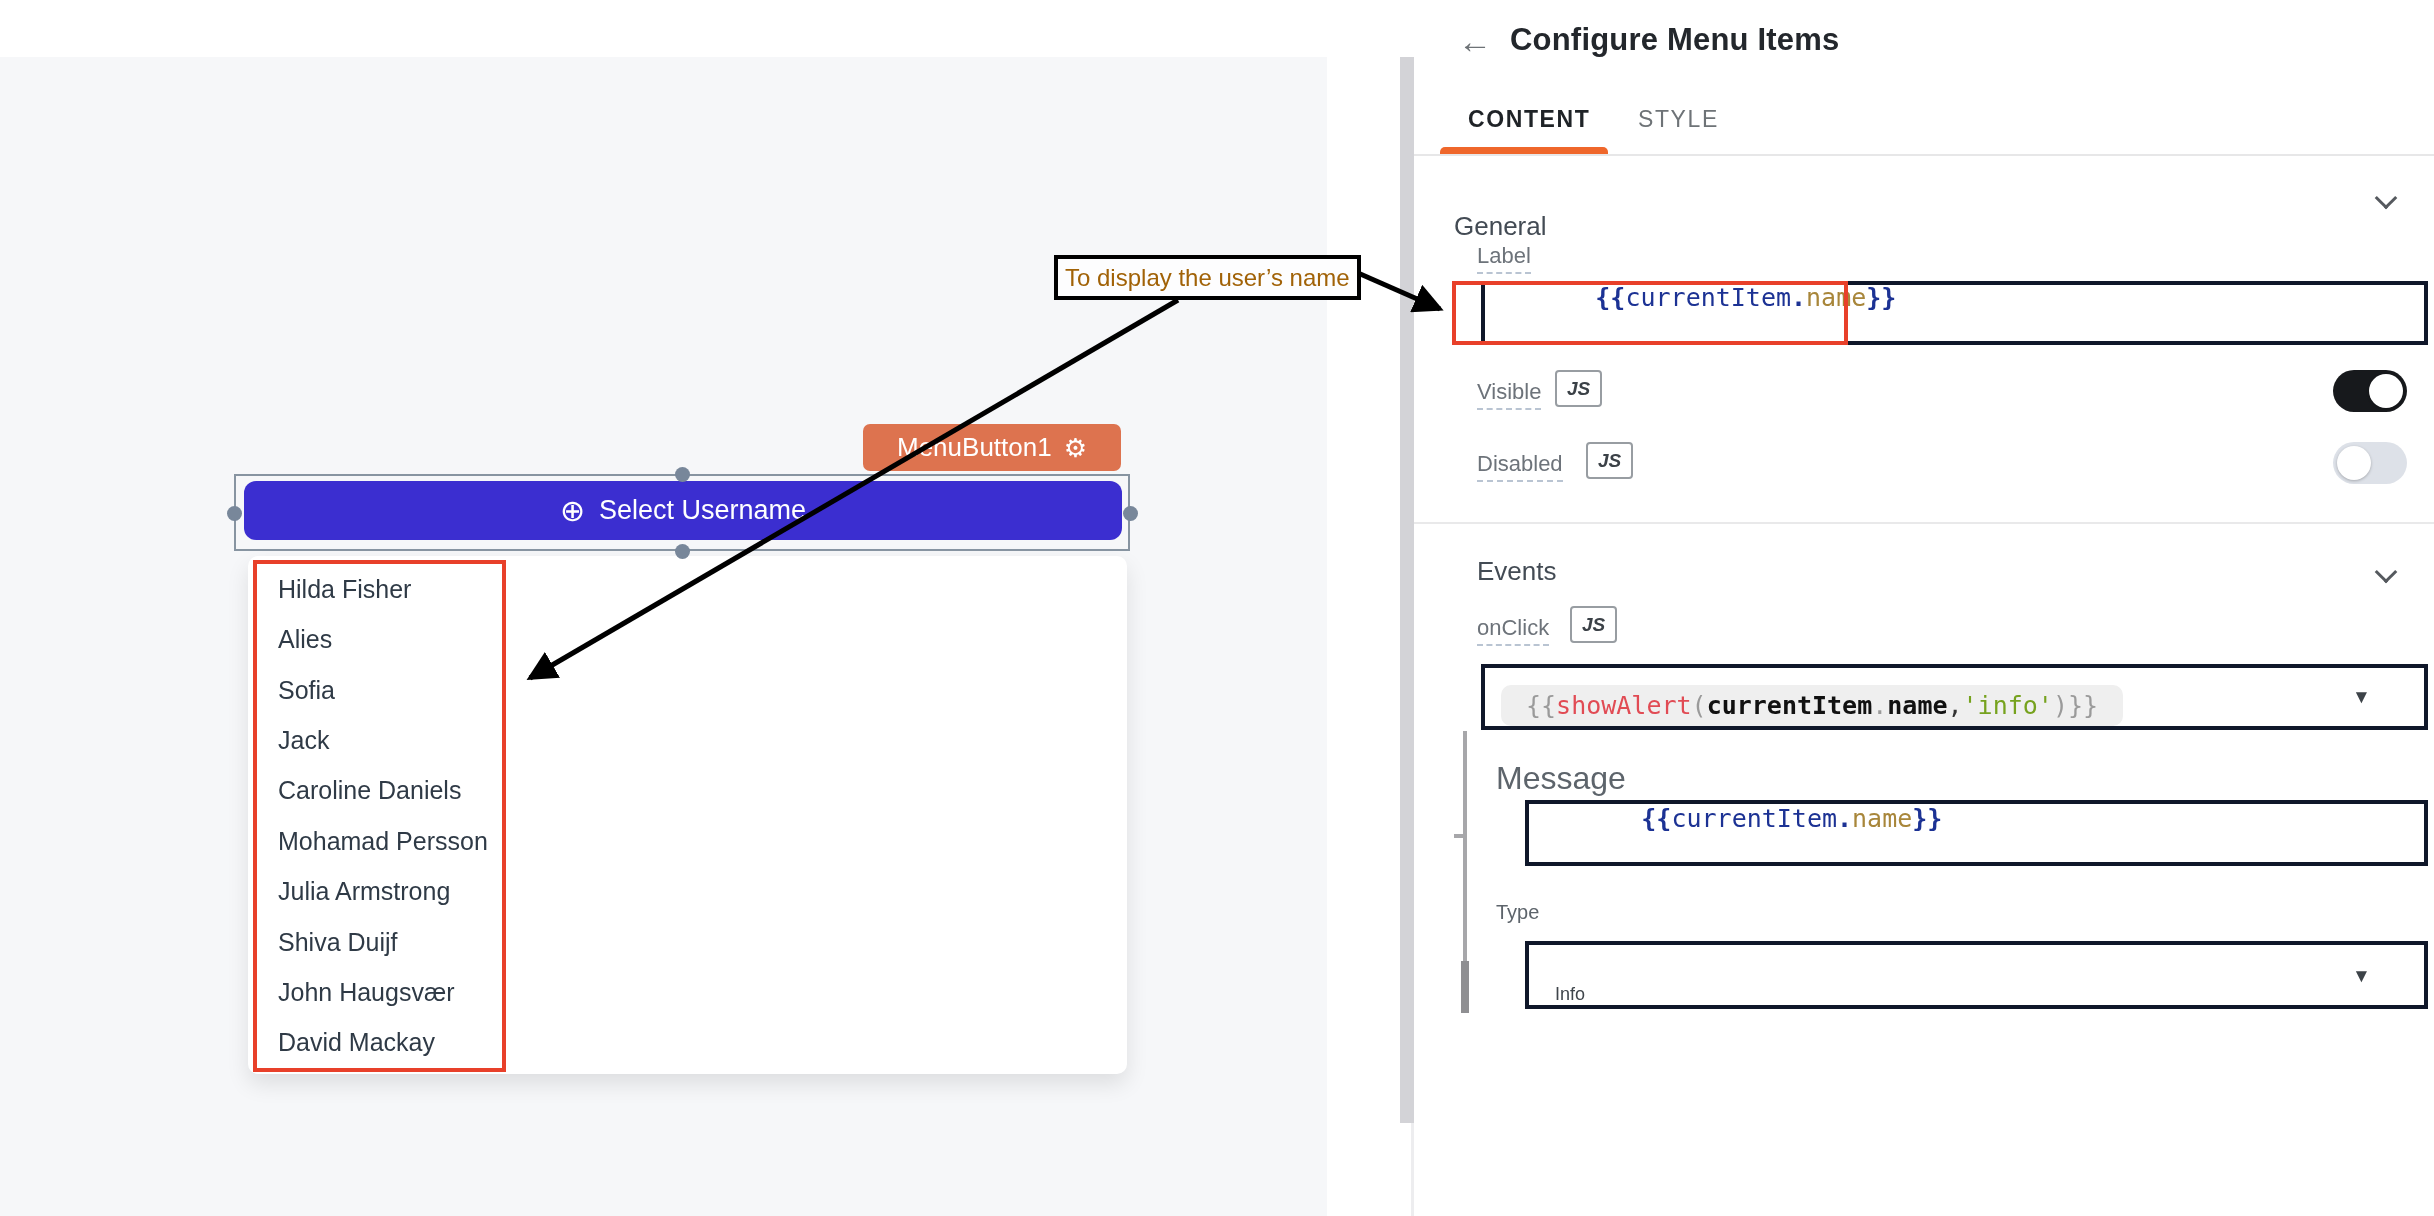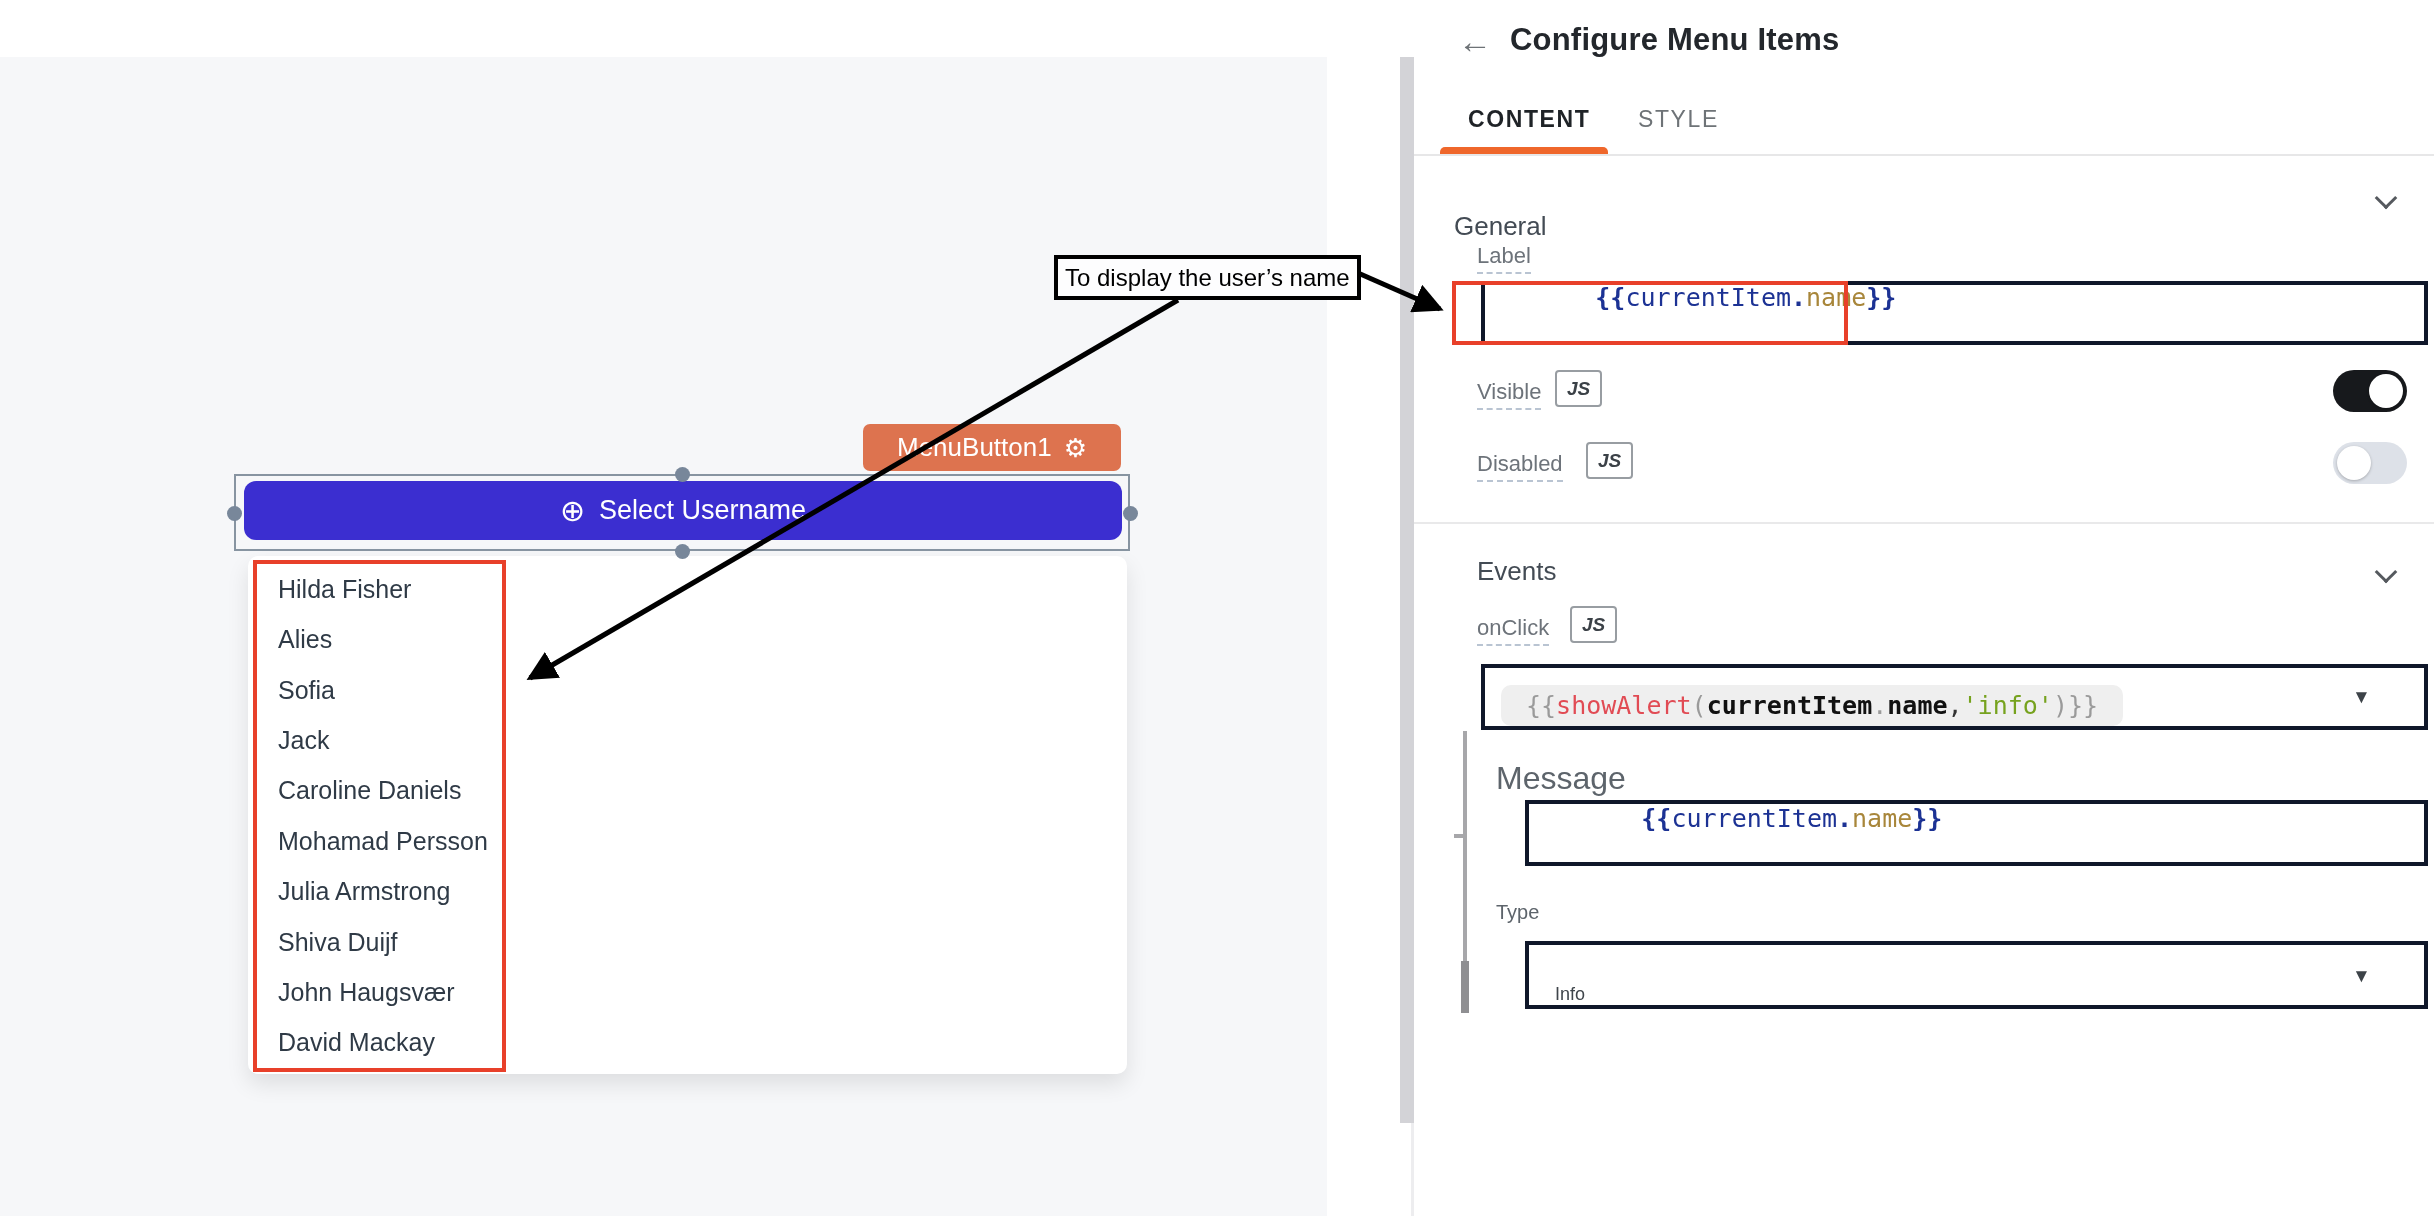--- a/index.html
+++ b/index.html
@@ -26,21 +26,21 @@
 
   .dropdown-card { position:absolute; left:248px; top:556px; width:879px; height:518px;
     background:#fff; border-radius:10px; box-shadow:0 10px 22px rgba(0,0,0,.10); z-index:3; }
   .red-list { position:absolute; left:253px; top:560px; width:253px; height:512px;
     border:4px solid #e8402a; z-index:5; display:flex; flex-direction:column; }
   .red-list .item { flex:1; display:flex; align-items:center; padding-left:21px;
     font-size:25px; color:#2f3a46; white-space:nowrap; }
 
   .annotation { position:absolute; left:1054px; top:255px; height:45px;
     background:#fdfdfe; border:4px solid #000; display:flex; align-items:center;
-    padding:0 7px; font-size:24px; color:#000000; white-space:nowrap; z-index:12; }
+    padding:0 7px; font-size:24px; color:#a16207; white-space:nowrap; z-index:12; }
 
   #arrows { position:absolute; left:0; top:0; width:2434px; height:1216px; z-index:11; pointer-events:none; }
 
   
   .panel { position:absolute; left:1413px; top:0; width:1021px; height:1216px; background:#fff; }
   .scroll-track { position:absolute; left:1411px; top:57px; width:3px; height:1159px; background:#ededef; z-index:2; }
   .scroll-thumb { position:absolute; left:1400px; top:57px; width:14px; height:1066px; background:#d3d3d7; z-index:2; }
 
   .back-icon { position:absolute; left:1458px; top:22px; font-size:34px; color:#6d7276; }
   .panel-title { position:absolute; left:1510px; top:22px; font-size:31px; font-weight:700; color:#23272c; letter-spacing:.2px; }

